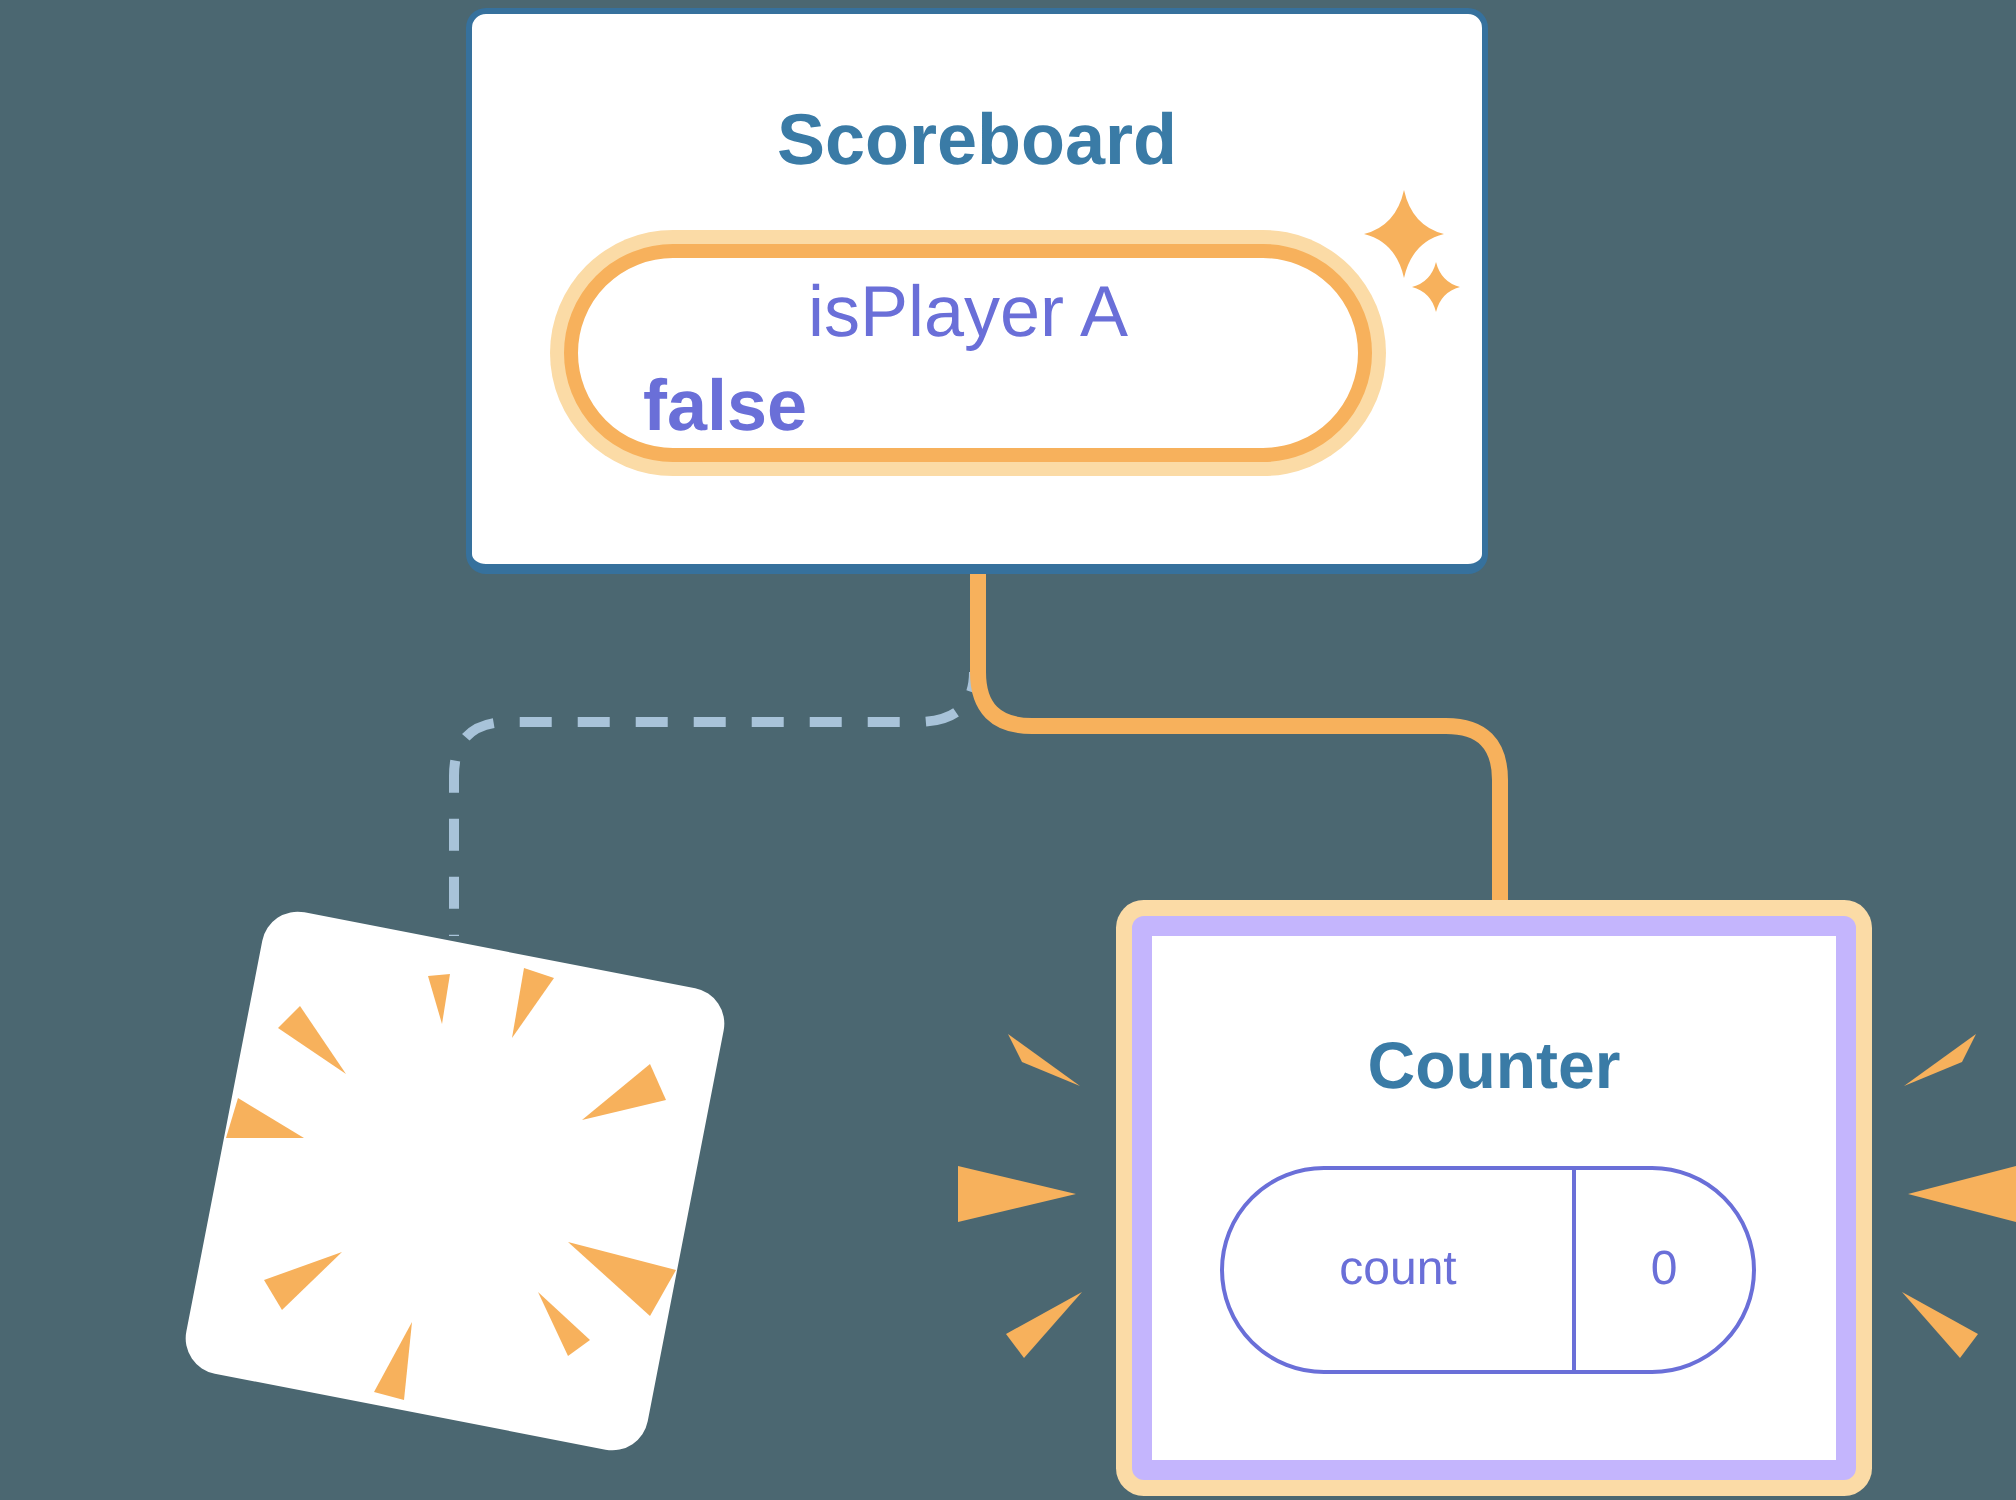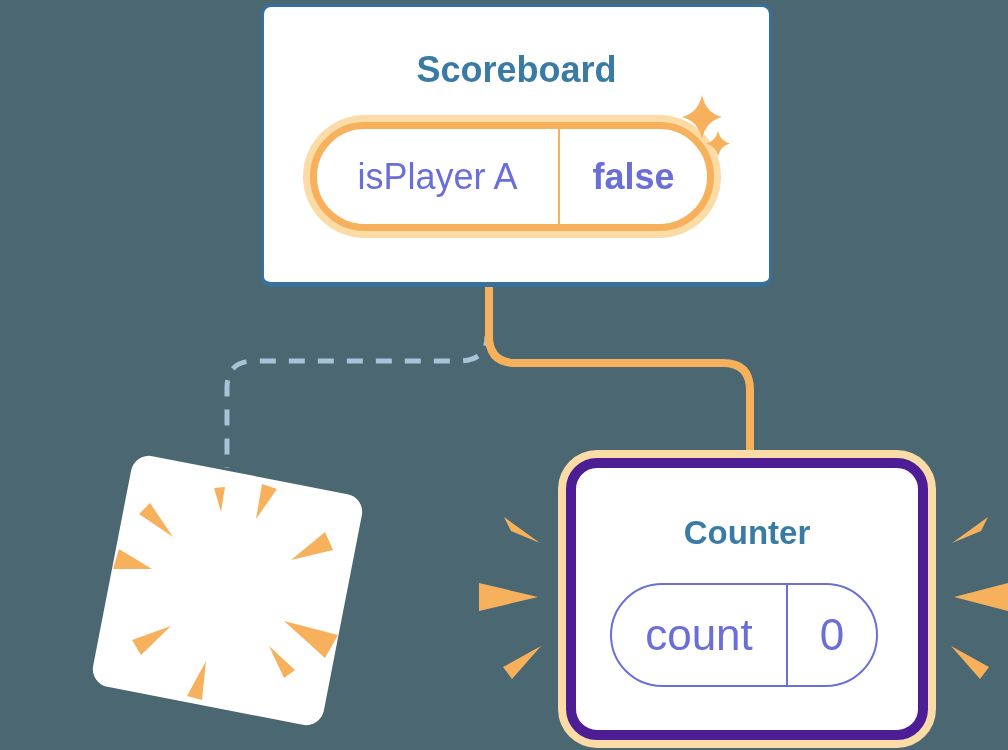--- a/index.html
+++ b/index.html
@@ -6,56 +6,56 @@
   body{font-family:"Liberation Sans",sans-serif;}
   .canvas{
     position:relative;width:1008px;height:750px;background:#4B6771;overflow:hidden;
   }
   svg.layer{position:absolute;left:0;top:0;pointer-events:none;}
 
   
   .scoreboard-card{
     position:absolute;left:233px;top:4px;width:511px;height:283px;
     box-sizing:border-box;background:#FFFFFF;
-    border:3px solid #36719D;border-bottom-width:5px;border-radius:10px;margin-left:28px;
+    border:3px solid #36719D;border-bottom-width:5px;border-radius:10px;
   }
   .card-title{
     margin:0;text-align:center;color:#3A7BA6;font-weight:600;
   }
   .scoreboard-card .card-title{margin-top:42px;font-size:36px;}
 
   .state-pill{
     position:absolute;left:46px;top:115px;width:404px;height:109px;
     box-sizing:border-box;background:#FFFFFF;
     border:7px solid #F7B15C;border-radius:60px;
     box-shadow:0 0 0 7px #FBDBA6;
-    display:flex;align-items:stretch;overflow:hidden;
+    display:flex;align-items:stretch;overflow:hidden;flex-direction:column;
   }
   .pill-section{display:flex;align-items:center;justify-content:center;
     color:#6A6FD8;font-size:36px;}
   .pill-label{flex:1;}
   .state-pill .pill-value{width:147px;font-weight:700;text-align:right;}
   .pill-divider{width:2px;background:#F7B15C;}
 
   
   .counter-card{
     position:absolute;left:566px;top:458px;width:362px;height:282px;
     box-sizing:border-box;background:#FFFFFF;
-    border:10px solid #4c1d95;border-radius:31px;
+    border:10px solid #c4b5fd;border-radius:6px;
     box-shadow:0 0 0 8px #FBDBA6;
   }
   .counter-card .card-title{margin-top:46px;font-size:33px;}
   .count-pill{
     position:absolute;left:34px;top:115px;width:268px;height:104px;
     box-sizing:border-box;background:#FFFFFF;
     border:2px solid #6A6FD8;border-radius:52px;
     display:flex;align-items:stretch;overflow:hidden;
   }
   .count-pill .pill-divider{width:2px;background:#6A6FD8;}
-  .count-pill .pill-section{font-size:44px;}
+  .count-pill .pill-section{font-size:24px;}
   .count-pill .pill-value{width:88px;font-weight:400;}
 
   
   .poof-card{
     position:absolute;left:110px;top:473px;width:235px;height:235px;
     background:#FFFFFF;border-radius:18px;
     transform:rotate(11deg);
   }
 </style>
 </head>

